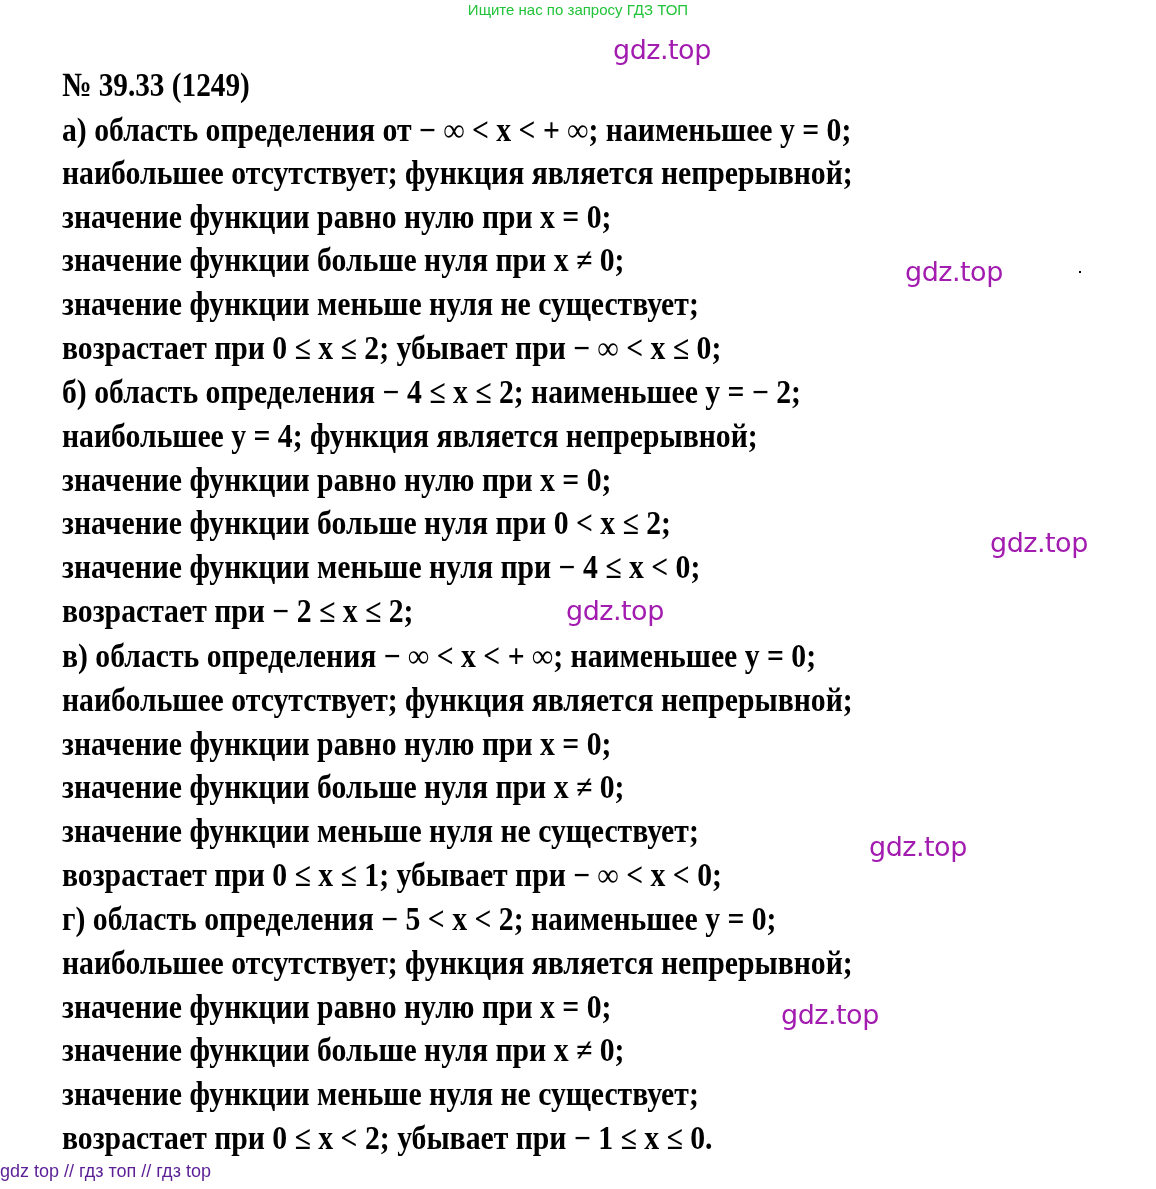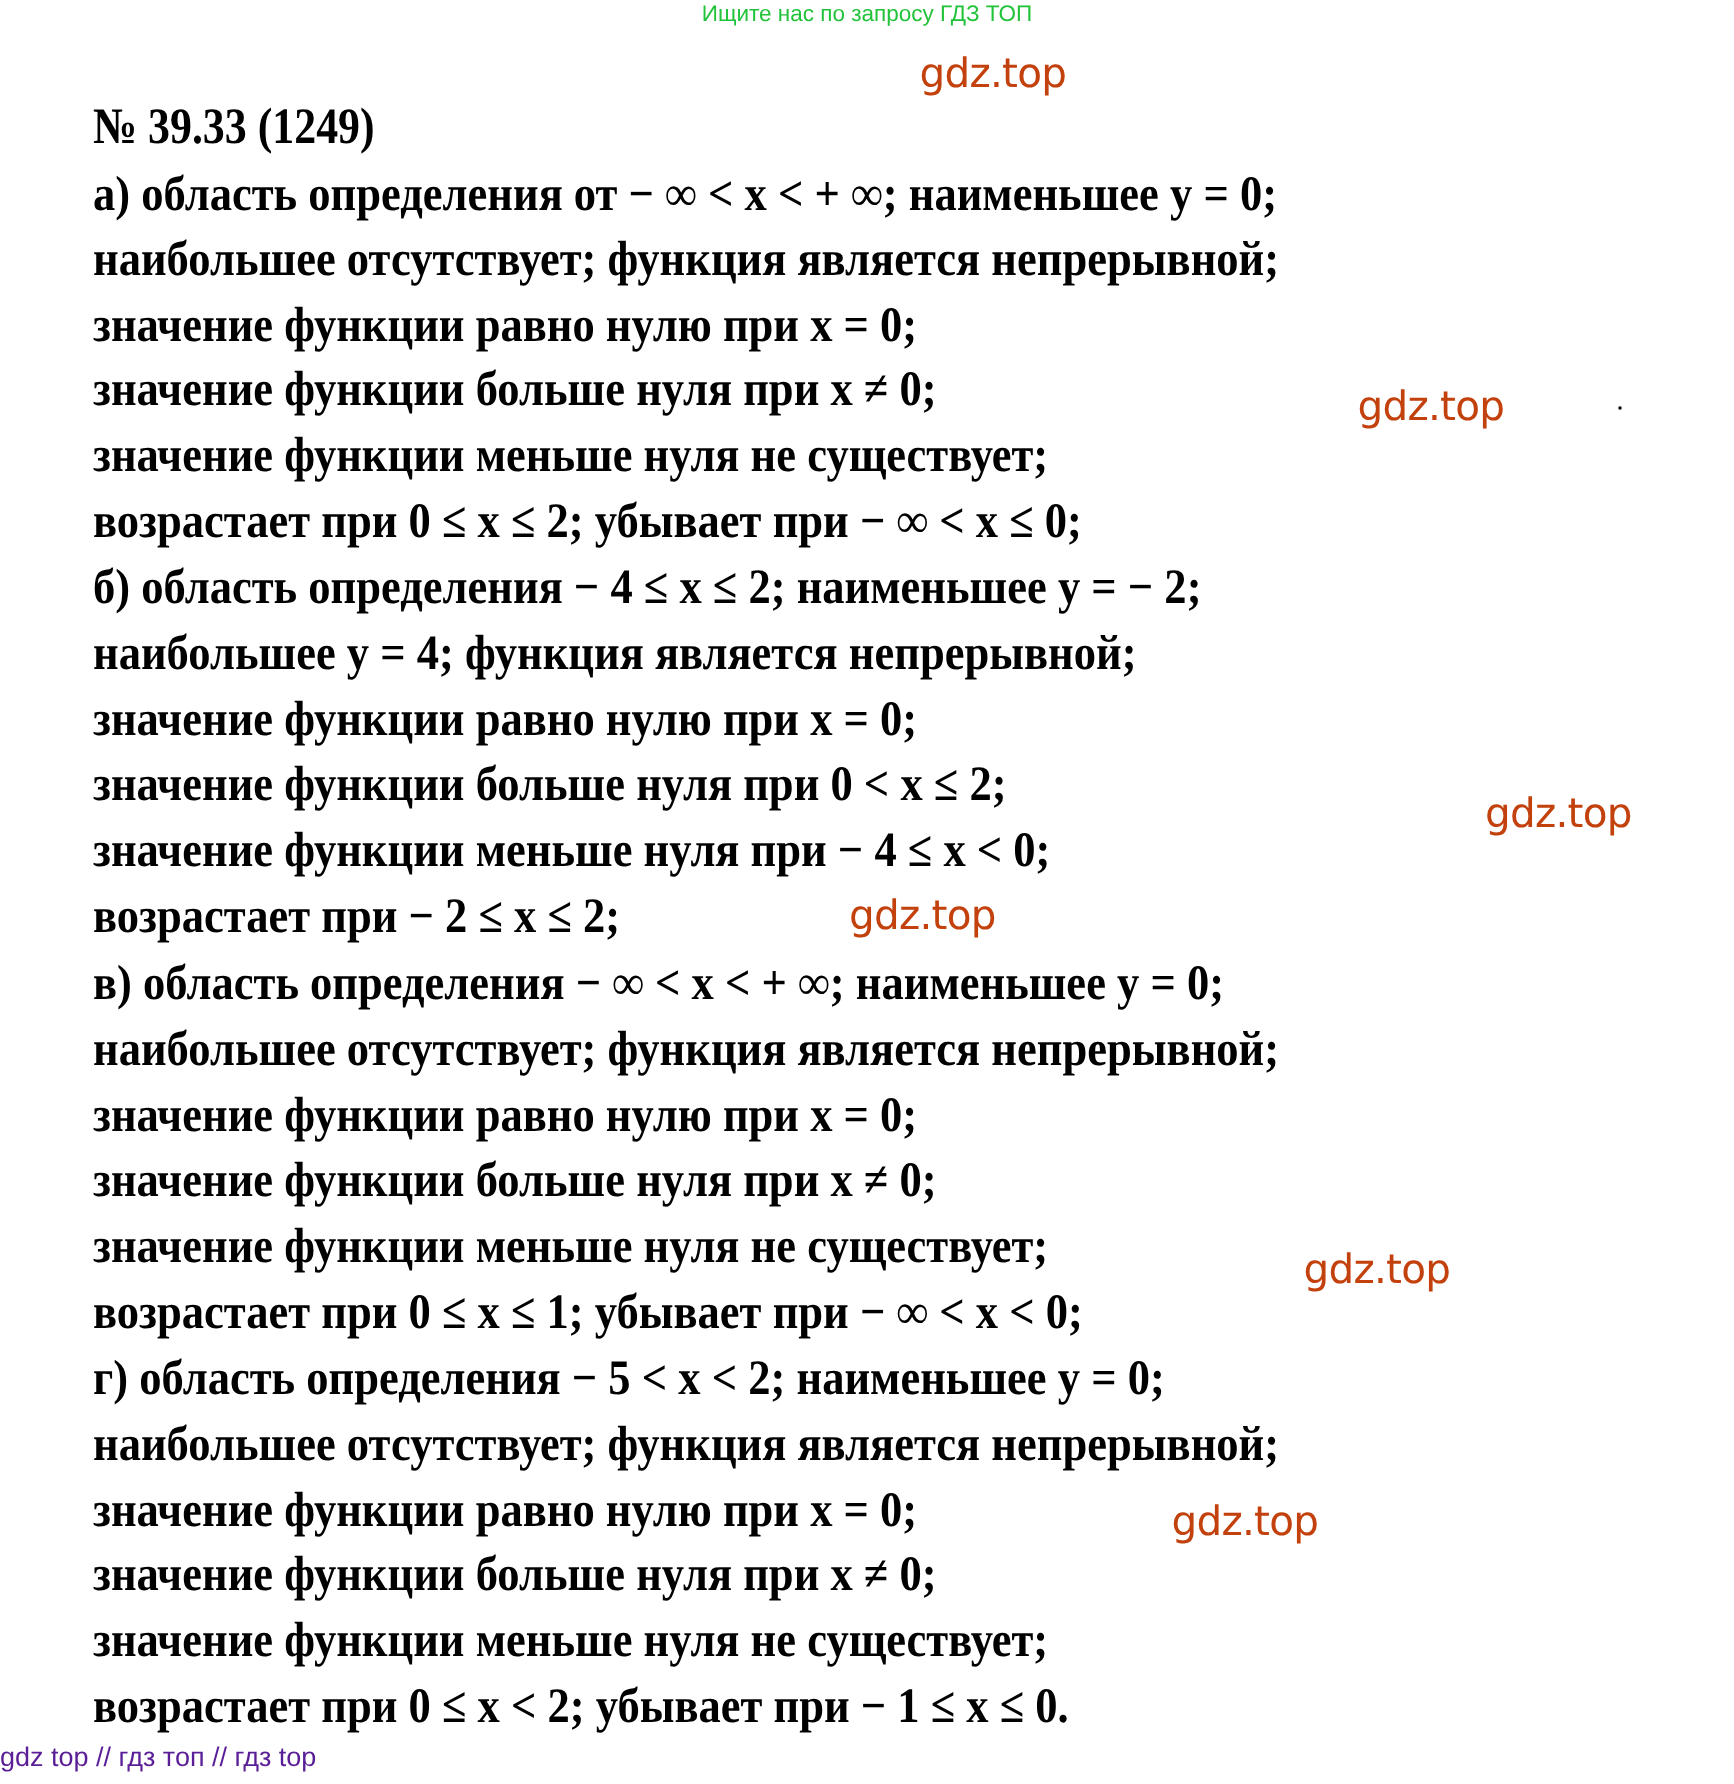--- a/index.html
+++ b/index.html
@@ -3,21 +3,21 @@
 <meta charset="utf-8">
 <style>
   html, body { margin: 0; padding: 0; background: #ffffff; }
   body { width: 1156px; height: 1189px; position: relative; overflow: hidden; }
   .top-banner {
     position: absolute; left: 0; width: 1156px; top: 1px; text-align: center;
     font-family: "Liberation Sans", sans-serif; font-size: 15px; color: #22c33a;
   }
   .wm {
     position: absolute; font-family: "DejaVu Sans", sans-serif; font-size: 27px;
-    color: #c2410c; letter-spacing: -0.5px;
+    color: #a21caf; letter-spacing: -0.5px;
   }
   .title {
     position: absolute; left: 62px; top: 66px;
     font-family: "Liberation Serif", serif; font-weight: bold; font-size: 34px;
     color: #000; transform: scaleX(0.86); transform-origin: left top;
   }
   .line {
     position: absolute; left: 62px;
     font-family: "Liberation Serif", serif; font-weight: bold; font-size: 33px;
     color: #000; white-space: nowrap; transform: scaleX(0.9); transform-origin: left top;

